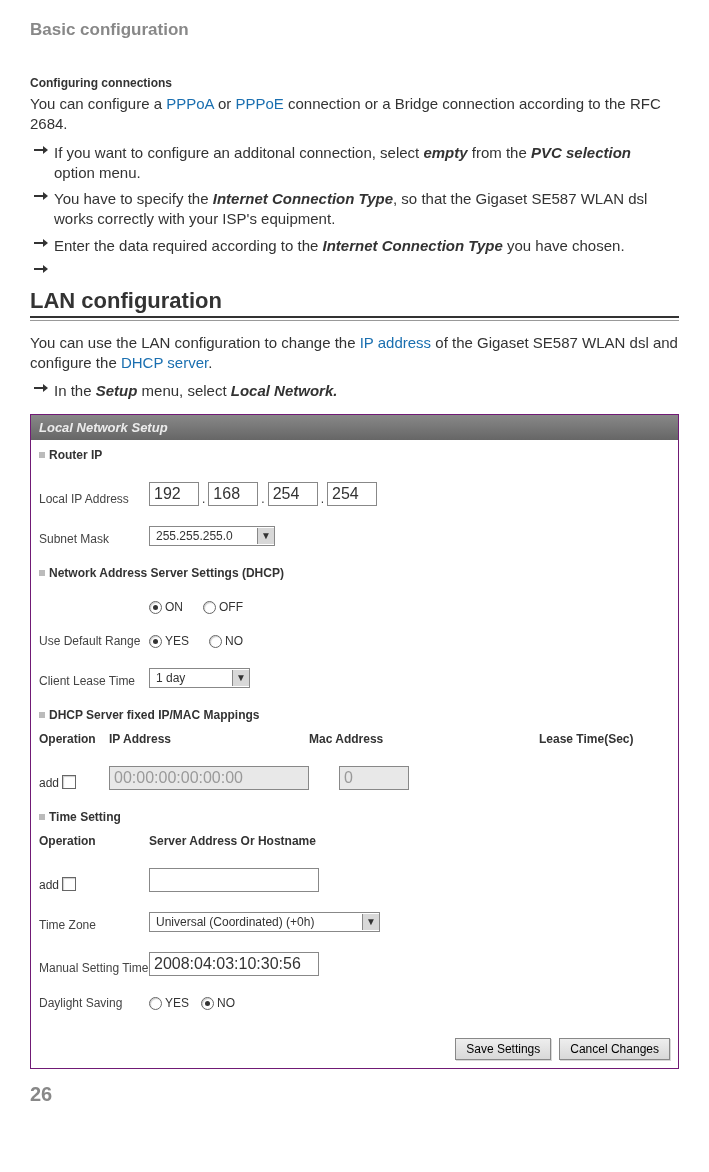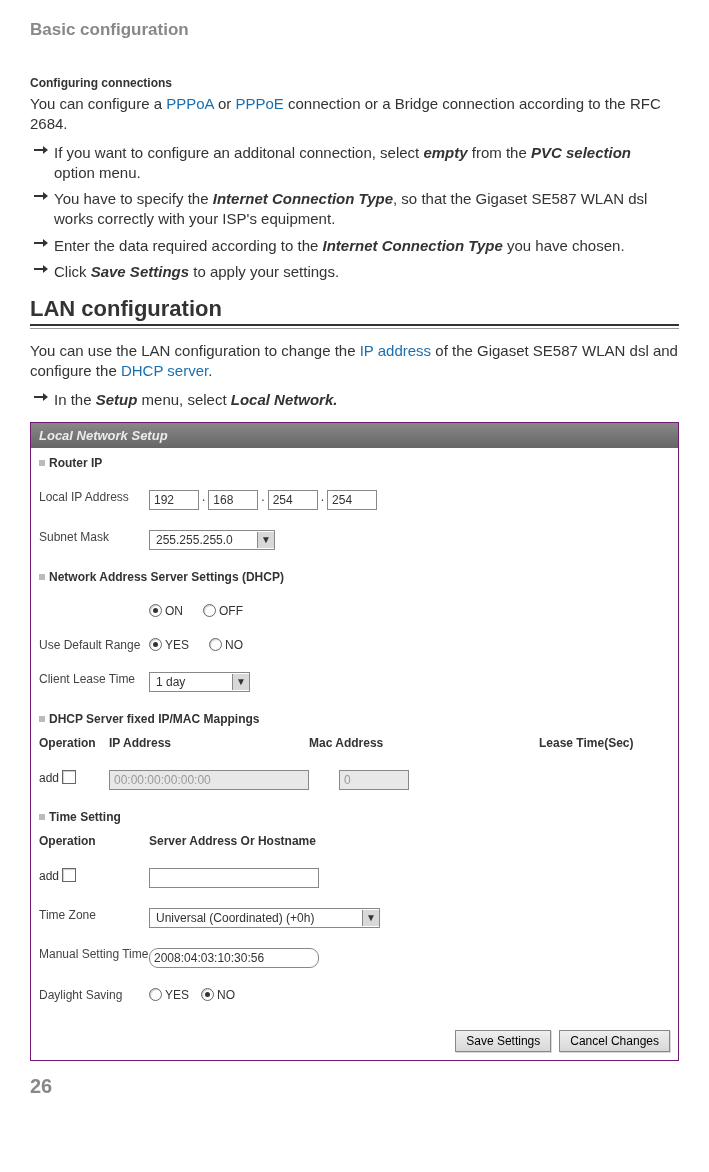--- a/index.html
+++ b/index.html
@@ -82,33 +82,33 @@
   }
   .sq {
     display:inline-block;
     width:6px; height:6px;
     background:#bbb;
     margin-right:4px;
     vertical-align:1px;
   }
   .row {
     display:flex;
-    align-items:flex-start;
+    align-items:flex-end;
     margin: 20px 0;
   }
   .lbl {
     width: 110px;
     color:#444;
     font-size:12px;
   }
   .inp {
     background:#fff;
     border:1px solid #888;
     padding:2px 4px;
-    font-size:12px;
+    font-size:16px;
     color:#333;
     font-family: Tahoma, Arial, sans-serif;
   }
   .inp.disabled {
     background:#e8e8e8;
     color:#999;
   }
   .sel {
     display:inline-flex;
     align-items:center;
@@ -226,23 +226,20 @@
   <div class="bullet-text">
     <span>Enter the data required according to the </span><span class="bold-ital">Internet Connection Type</span><span> you have chosen.</span>
   </div>
 </div>
 <div class="bullet-row">
   <div class="arrow">
       <svg width="14" height="10">
         <path d="M0 4 h9 v-3 l5 4 l-5 4 v-3 h-9 z" fill="#333"></path>
       </svg>
     </div>
-  <div class="bullet-text">
-    <span>Click </span><span class="bold-ital">Save Settings</span><span> to apply your settings.</span>
-  </div>
 </div>
 
 <div class="section-heading">LAN configuration</div>
 <div class="underline"></div>
 
 <div class="body-text">
   <span>You can use the LAN configuration to change the </span><span class="link">IP address</span><span> of the Gigaset SE587 WLAN dsl and configure the </span><span class="link">DHCP server</span><span>.</span>
 </div>
 
 <div class="bullet-row">
@@ -336,21 +333,21 @@
     <div class="row">
       <div class="lbl">Time Zone</div>
       <div class="sel">
         <span class="selval" style="width:200px">Universal (Coordinated) (+0h)</span>
         <span class="selbtn">▼</span>
       </div>
     </div>
 
     <div class="row">
       <div class="lbl" style="line-height:1.1">Manual Setting Time</div>
-      <input class="inp" style="width: 160px; border-radius: 9px;" value="2008:04:03:10:30:56">
+      <input class="inp" style="width: 160px;" value="2008:04:03:10:30:56">
     </div>
 
     <div class="row">
       <div class="lbl">Daylight Saving</div>
       <span class="radio-mark"></span>
         <span>YES</span>
       <span style="width:12px"></span>
       <span class="radio-mark on"></span>
         <span>NO</span>
     </div>

